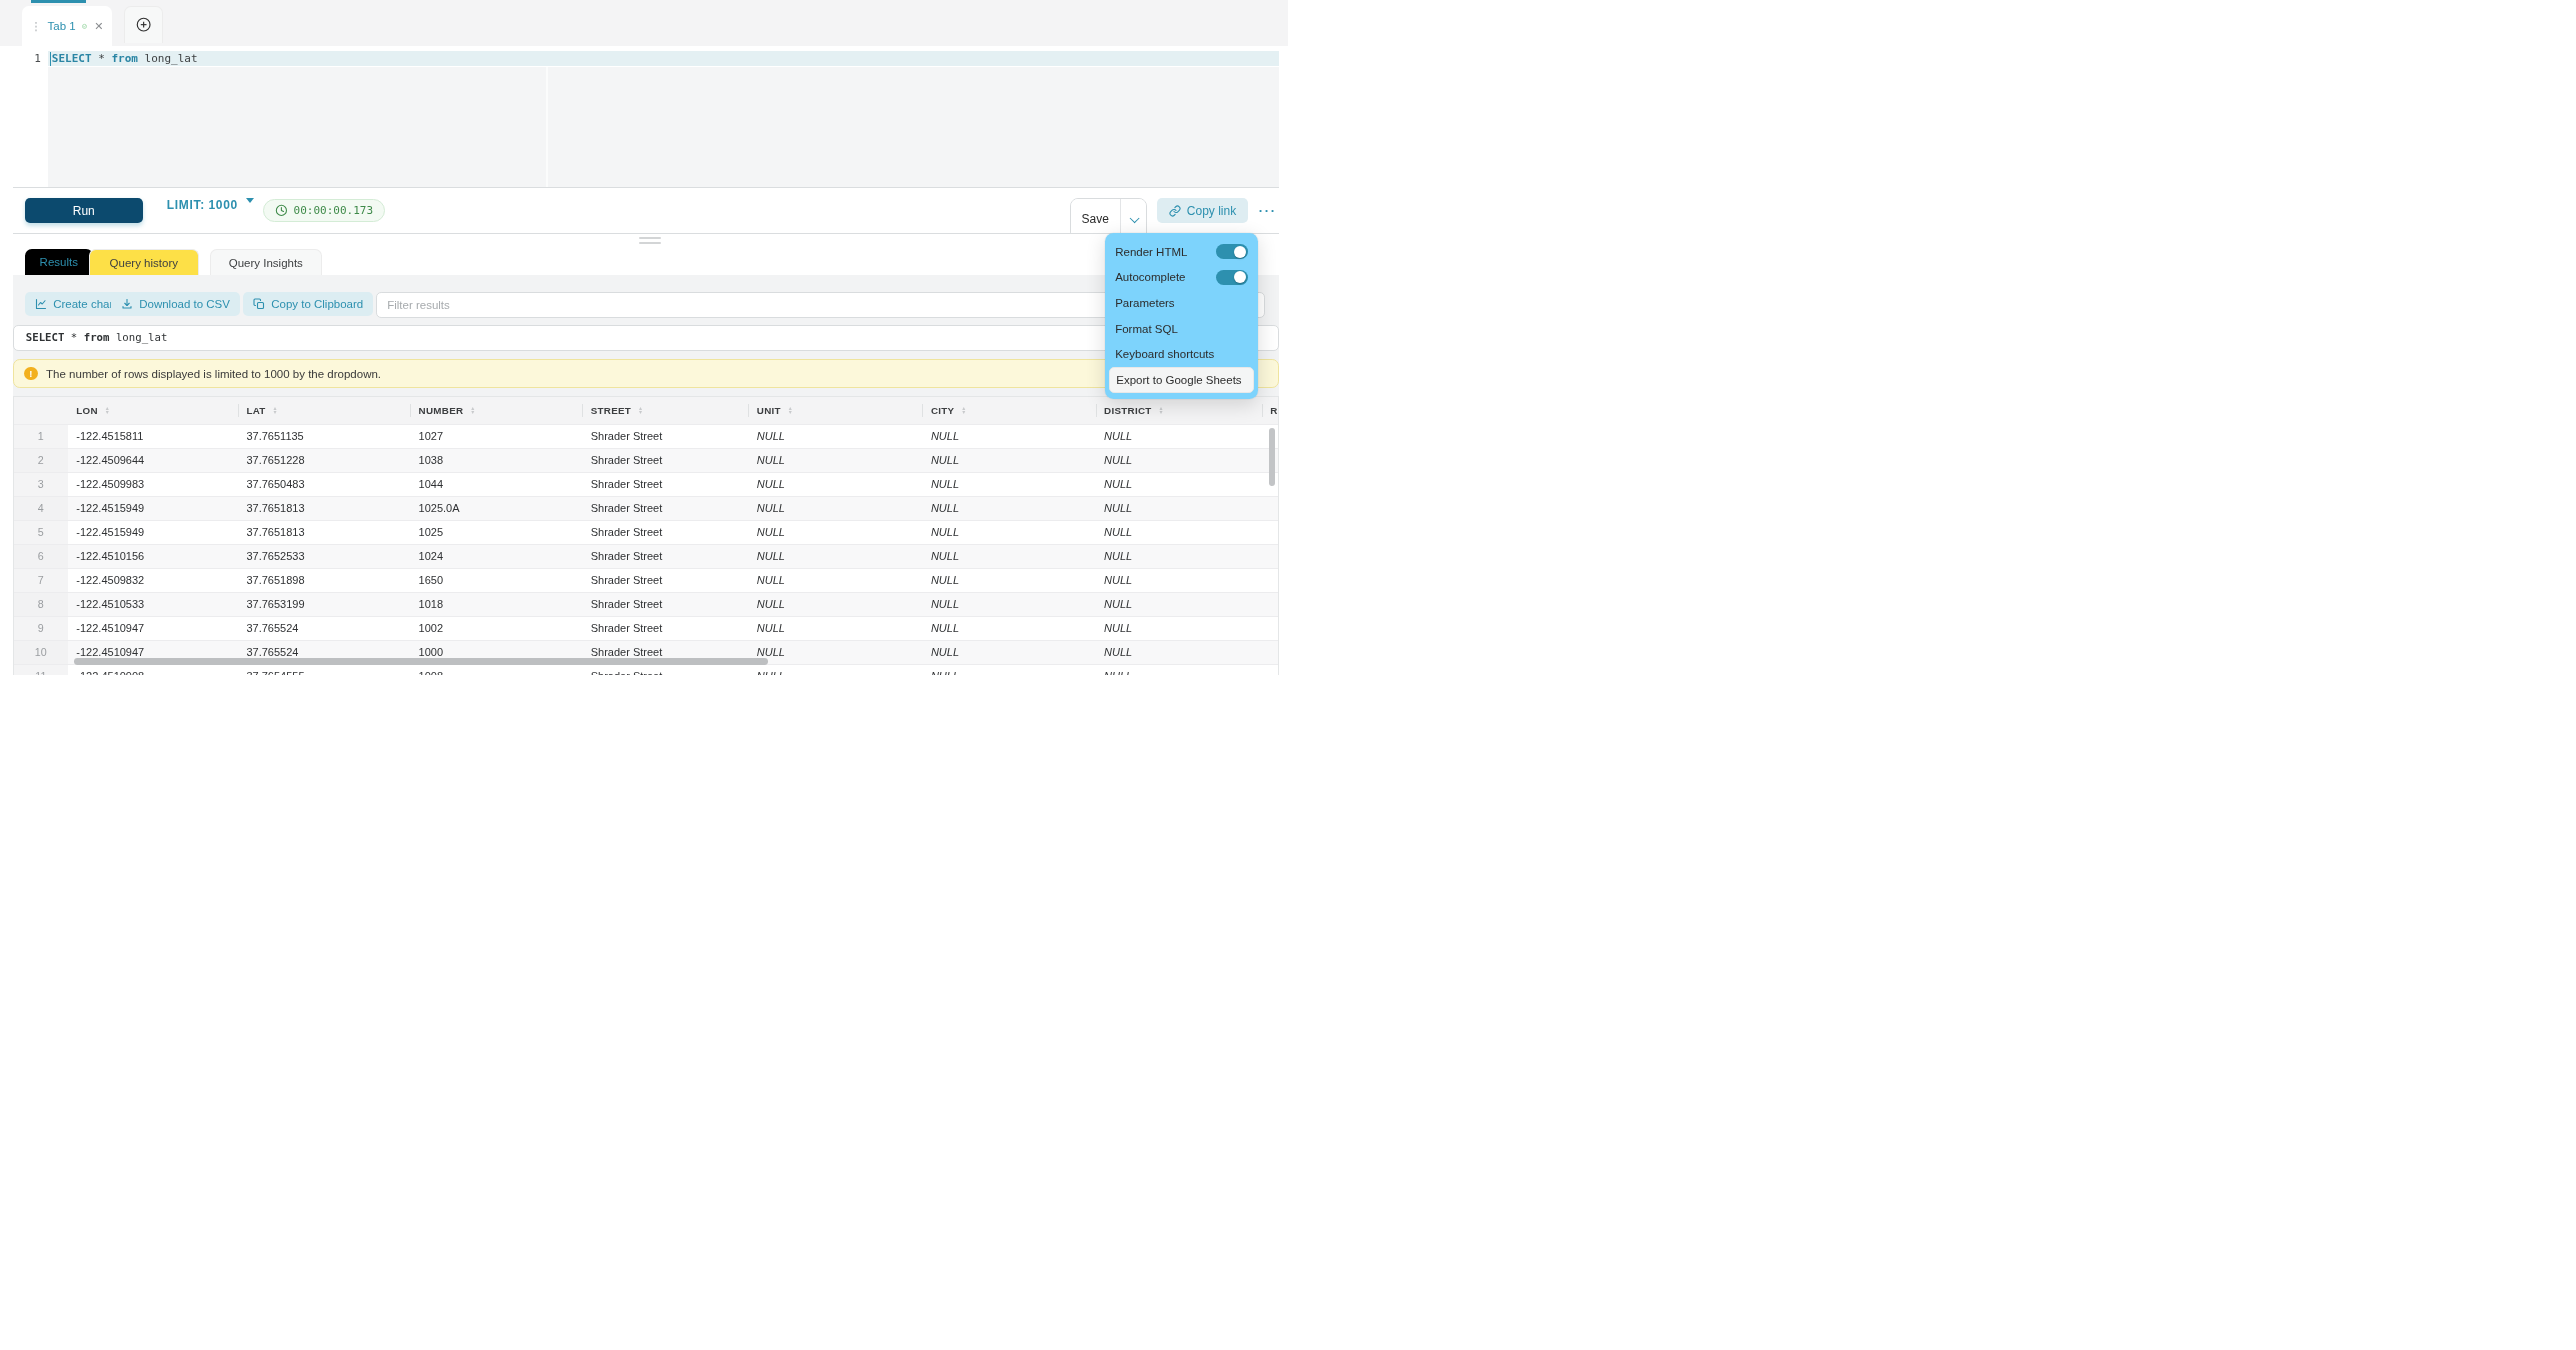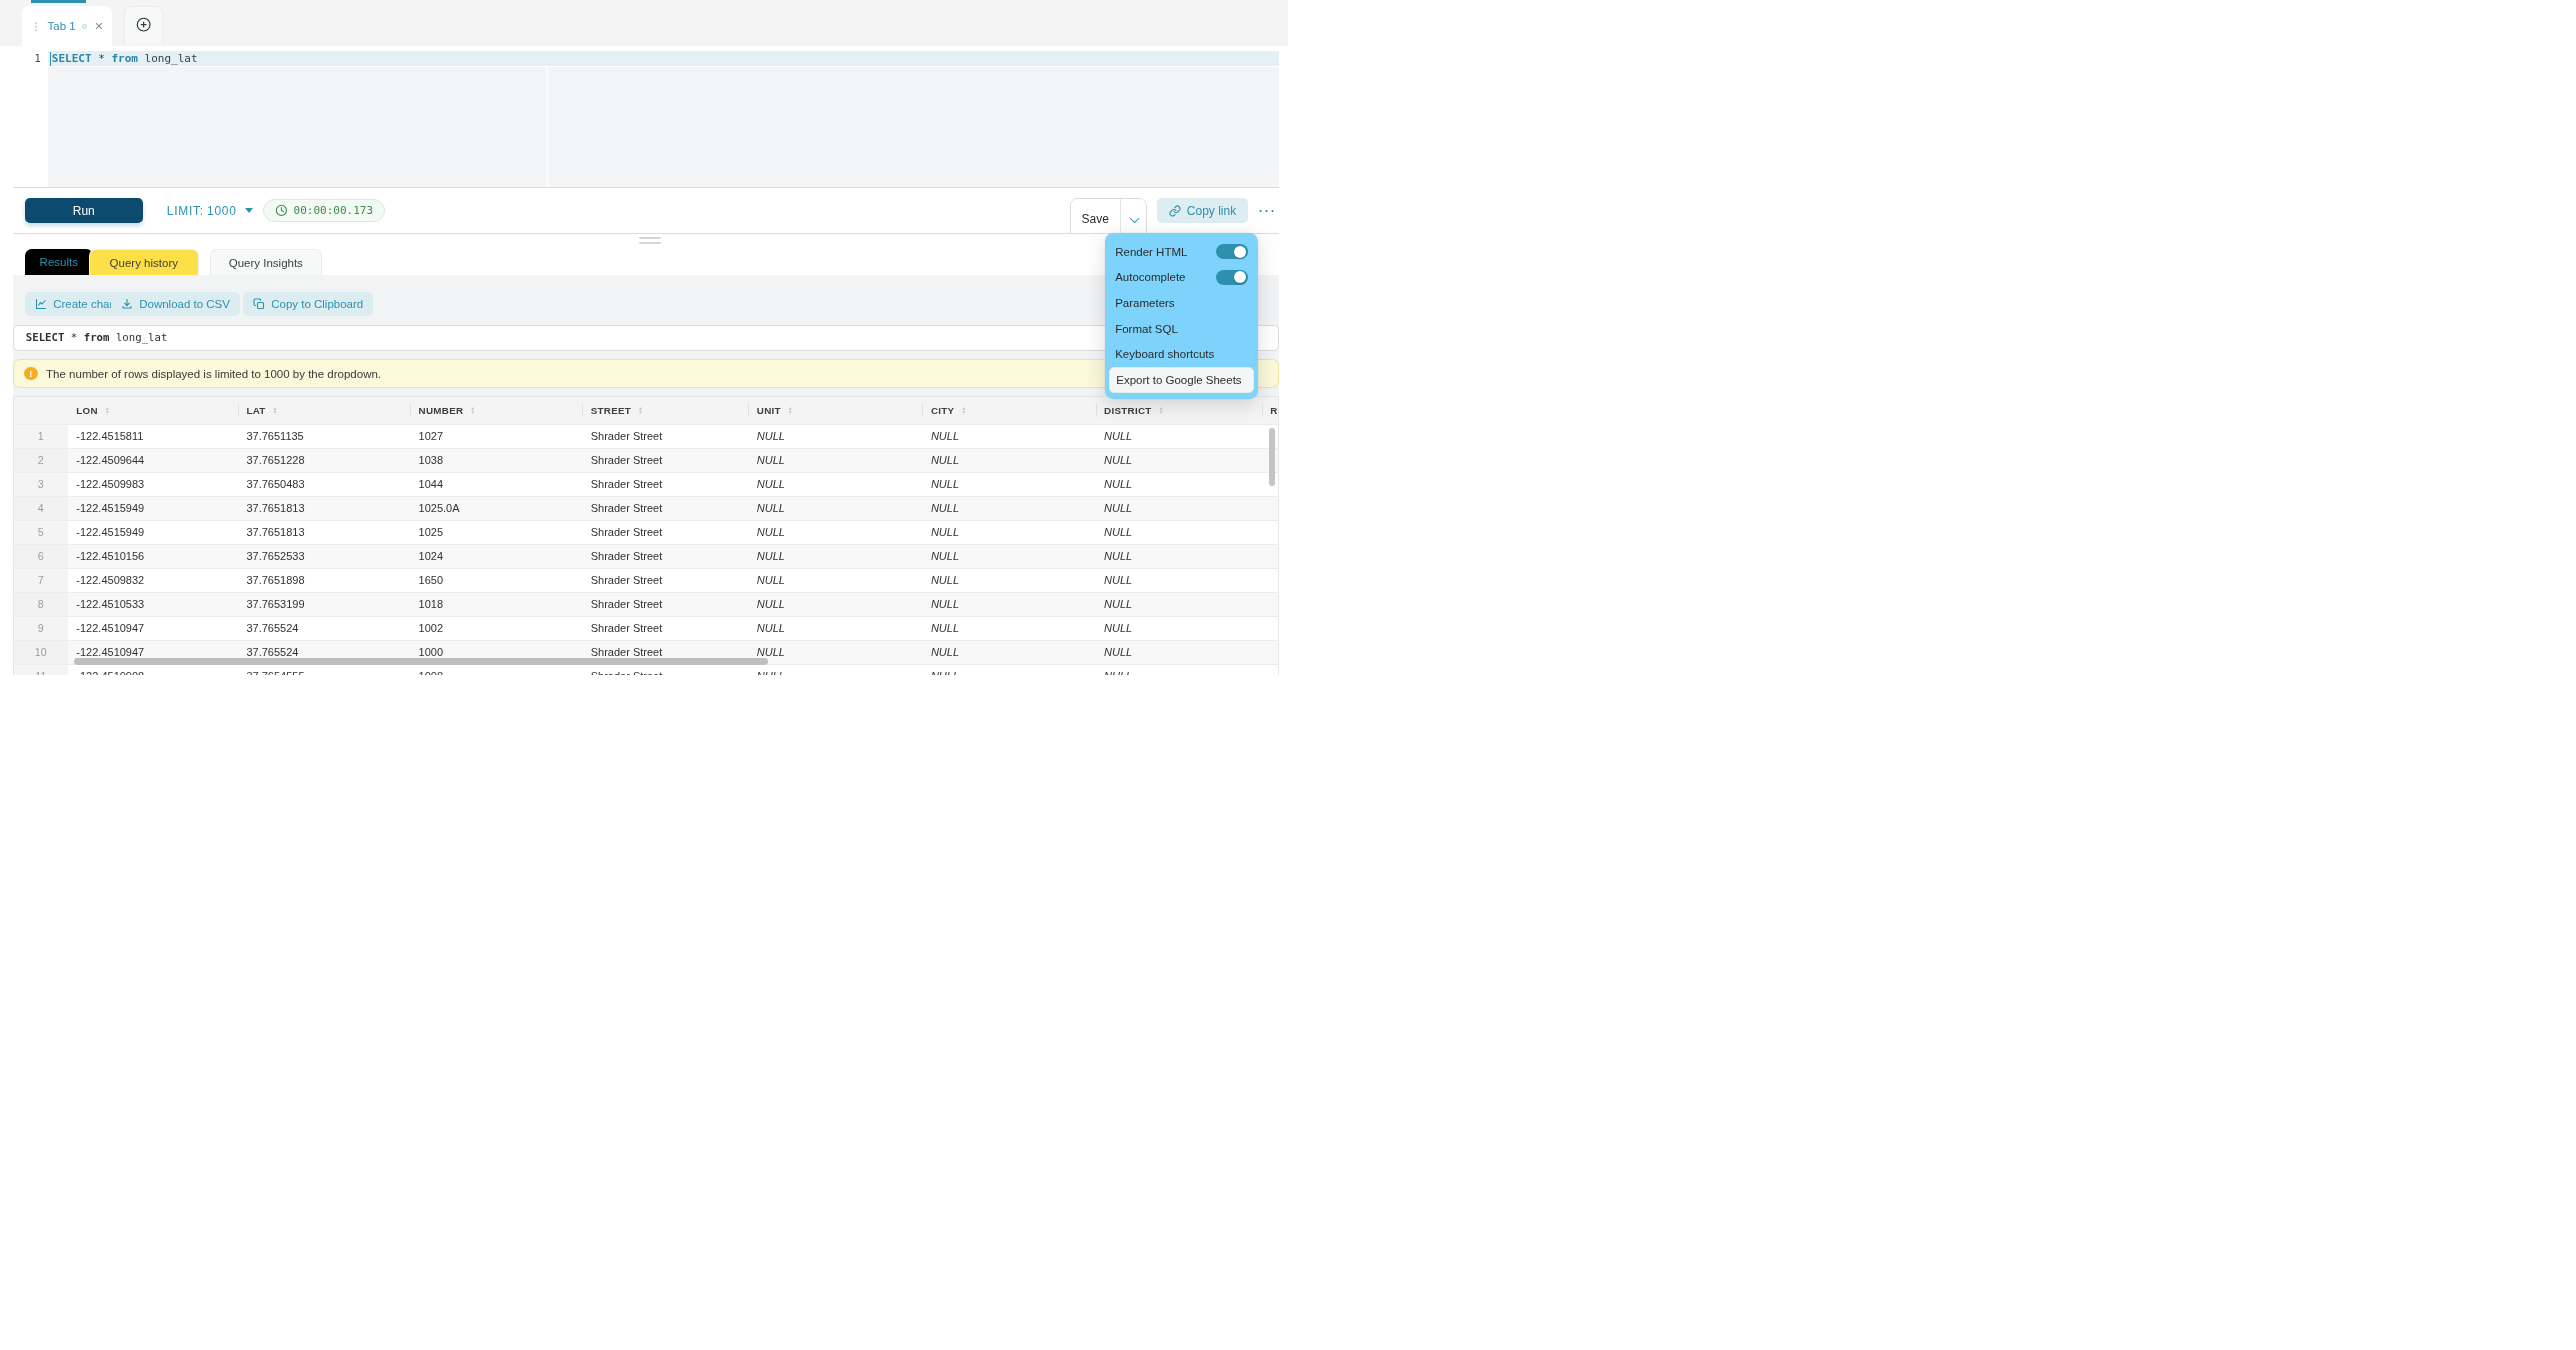--- a/index.html
+++ b/index.html
@@ -31,22 +31,22 @@
   .code-line .kw { color:#2a85a4; font-weight:700; }
   .cursor { position:absolute; left:37px; top:6px; width:1.7px; height:13.6px; background:#2d90af; }
 
   .divider { position:absolute; left:12.8px; width:1266px; height:1.7px; background:#dadddf; }
 
   
   .toolbar { position:absolute; left:12.8px; top:188px; width:1266px; height:44px; background:#ffffff; }
   .run-btn { position:absolute; left:12px; top:10.2px; width:118px; height:25px; background:#0c4a6e;
     border:none; border-radius:5.1px; color:#ffffff; font-size:12px; font-family:inherit; cursor:pointer;
     box-shadow:0 2.6px 4.3px rgba(45,144,175,.28); }
-  .limit { position:absolute; left:154px; top:10.2px; height:25px; display:flex; align-items:center; gap:3.4px;
-    color:#2d90af; font-size:12px; font-weight:400; letter-spacing:0.7px; cursor:pointer; }
+  .limit { position:absolute; left:154px; top:10.2px; height:25px; display:flex; gap:3.4px;
+    color:#2d90af; font-size:12px; font-weight:700; letter-spacing:0.7px; cursor:pointer; }
   .caret-down { display:inline-block; width:0; height:0; border-left:4.3px solid transparent;
     border-right:4.3px solid transparent; border-top:5.1px solid #2d90af; margin-left:5.1px; }
   .timer { position:absolute; left:250px; top:11px; height:23px; padding:0 11px; display:flex; align-items:center;
     gap:6px; background:#f3faf3; border:1.3px solid #d4ecd6; border-radius:12.8px;
     font-family:"DejaVu Sans Mono", monospace; font-size:11px; color:#3e8a49; }
   .save-group { position:absolute; left:1057px; top:10.2px; height:42px; display:flex;
     border:0.9px solid #d9dcde; border-radius:8px; overflow:hidden; background:#fff; }
   .save-main { width:49px; border:none; background:#fff; font-size:12px; color:#2b2b2b;
     font-family:inherit; cursor:pointer; }
   .save-caret { width:26.4px; border:none; border-left:0.9px solid #e3e5e7; background:#fff; cursor:pointer;
@@ -224,20 +224,21 @@
       </svg>
     <span>Download to CSV</span>
   </button>
   <button class="action-btn" style="left:243px">
     <svg class="icon-svg" width="12" height="12" viewBox="0 0 24 24" fill="none" stroke="#2d90af" stroke-width="2.2" stroke-linecap="round" stroke-linejoin="round">
         <rect x="9" y="9" width="12" height="12" rx="2"></rect>
         <path d="M5 15H4a2 2 0 0 1-2-2V4a2 2 0 0 1 2-2h9a2 2 0 0 1 2 2v1"></path>
       </svg>
     <span>Copy to Clipboard</span>
   </button>
+  <input class="filter-input" type="text" placeholder="Filter results" style="">
 
   <div class="sql-preview"><span class="kw">SELECT</span><span> </span><span>*</span><span> </span><span class="kw">from</span><span> </span><span>long_lat</span></div>
 
   <div class="warning">
     <div class="warning-icon">!</div>
     <div class="warning-text">The number of rows displayed is limited to 1000 by the dropdown.</div>
   </div>
 
   <div class="table-wrap">
     <table class="results">

